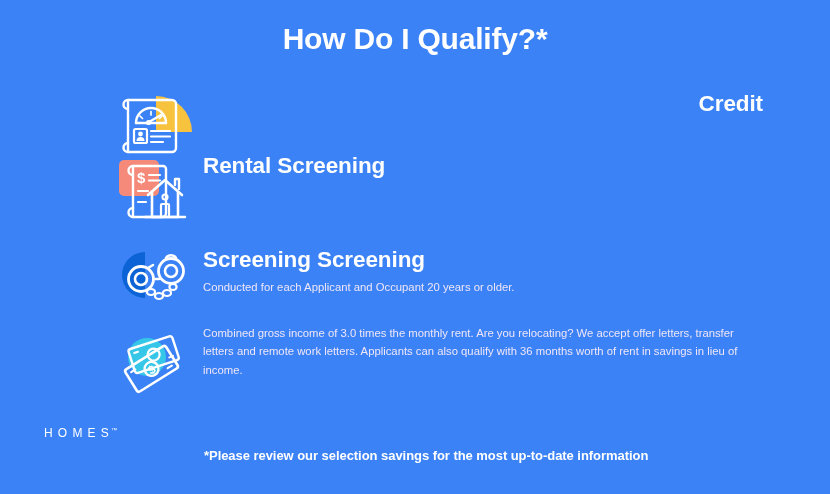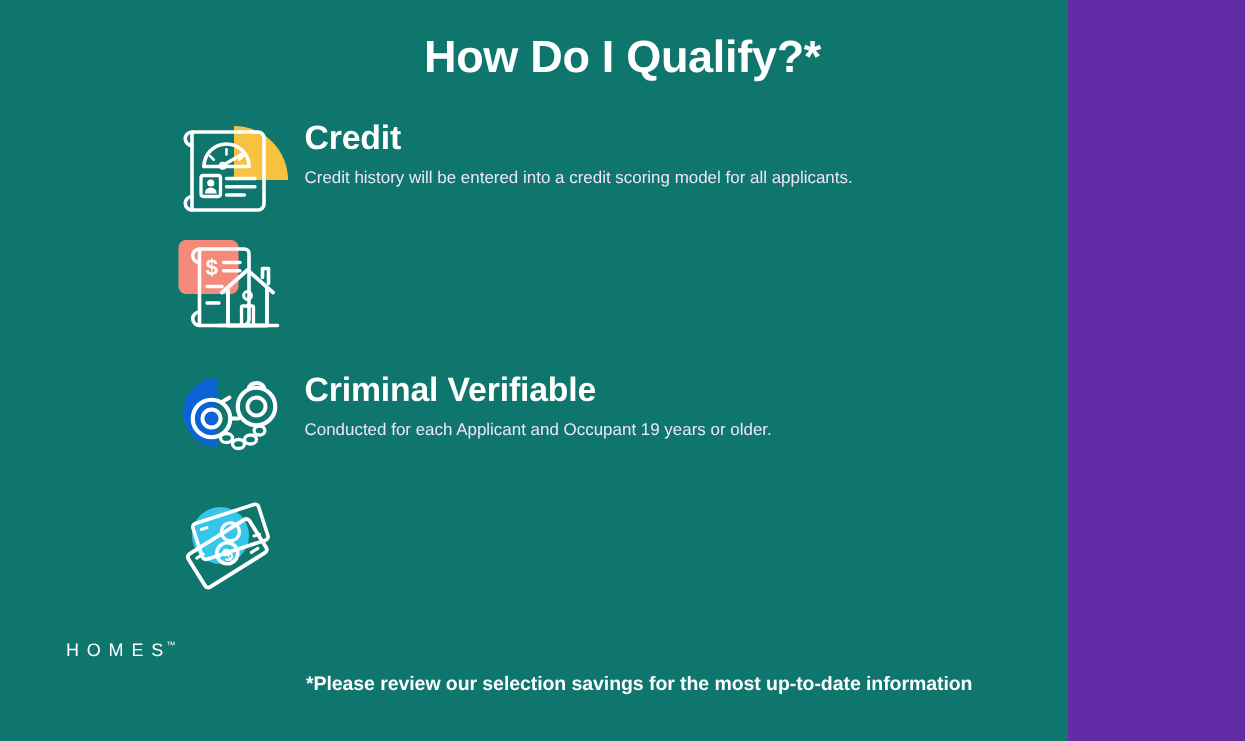--- a/index.html
+++ b/index.html
@@ -9,23 +9,23 @@
   body {
     width: 830px;
     height: 494px;
     overflow: hidden;
     background: #632CA6;
     font-family: "Liberation Sans", sans-serif;
     -webkit-font-smoothing: antialiased;
   }
   .poster {
     position: relative;
-    width: 712px;
+    width: 830px;
     height: 494px;
-    background: #0f766e;
+    background: #3b82f6;
     box-sizing: border-box;
   }
 
   
   .title {
     position: absolute;
     top: 22px;
     left: 0;
     width: 830px;
     text-align: center;
@@ -66,21 +66,21 @@
     white-space: nowrap;
   }
   .sec-body {
     color: #EFE6F7;
     font-size: 11.3px;
     line-height: 1.62;
     margin: 0;
     font-weight: normal;
   }
 
-  #row-credit   { top: 78px;  left: 115px; }
+  #row-credit   { top: 90px;  left: 115px; text-align: right; }
   #row-rental   { top: 152px; left: 115px; }
   #row-criminal { top: 246px; left: 115px; }
   #row-income   { top: 322px; left: 115px; }
 
   #row-credit   .text-col { width: 560px; }
   #row-rental   .text-col { width: 600px; }
   #row-criminal .text-col { width: 560px; }
   #row-income   .text-col { width: 560px; }
 
   
@@ -159,21 +159,20 @@
         <circle cx="25.5" cy="44" r="2.4" fill="#FFFFFF"></circle>
         <path d="M21.5 51 a4 4 0 0 1 8 0 z" fill="#FFFFFF"></path>
 
         <line x1="36" y1="41" x2="55" y2="41" stroke="#FFFFFF" stroke-width="2.2" stroke-linecap="round"></line>
         <line x1="36" y1="46.5" x2="55" y2="46.5" stroke="#FFFFFF" stroke-width="2.2" stroke-linecap="round"></line>
         <line x1="36" y1="52" x2="48" y2="52" stroke="#FFFFFF" stroke-width="2.2" stroke-linecap="round"></line>
       </svg>
     </div>
     <div class="text-col">
       <div class="sec-head">Credit</div>
-      <p class="sec-body">Credit history will be entered into a credit scoring model for all applicants.</p>
     </div>
   </div>
 
   <div class="row" id="row-rental">
     <div class="icon-wrap">
       <svg width="78" height="78" viewBox="0 0 78 78" xmlns="http://www.w3.org/2000/svg">
 
         <rect x="4" y="8" width="40" height="36" rx="5" fill="#F68A7A"></rect>
 
         <path d="M18 14 h30 a3 3 0 0 1 3 3 v44 a4 4 0 0 1 -4 4 h-29 z" fill="none" stroke="#FFFFFF" stroke-width="2.4" stroke-linejoin="round"></path>
@@ -193,20 +192,21 @@
         <path d="M60 33 v-6 h4 v10" fill="none" stroke="#FFFFFF" stroke-width="2.4" stroke-linecap="round" stroke-linejoin="round"></path>
 
         <rect x="46" y="52" width="8" height="13" rx="1" fill="none" stroke="#FFFFFF" stroke-width="2.2"></rect>
 
         <circle cx="50" cy="45" r="2.6" fill="none" stroke="#FFFFFF" stroke-width="2"></circle>
 
         <line x1="30" y1="65" x2="70" y2="65" stroke="#FFFFFF" stroke-width="2.4" stroke-linecap="round"></line>
       </svg>
     </div>
     <div class="text-col">
+      <div class="sec-head">Rental Screening</div>
     </div>
   </div>
 
   <div class="row" id="row-criminal">
     <div class="icon-wrap">
       <svg width="78" height="70" viewBox="0 0 78 70" xmlns="http://www.w3.org/2000/svg">
 
         <path d="M30 6 A 23 23 0 1 0 30 52 Z" fill="#0B63D6"></path>
 
         <circle cx="26" cy="33" r="12.5" fill="none" stroke="#FFFFFF" stroke-width="2.8"></circle>
@@ -220,22 +220,22 @@
 
         <path d="M51 12 a6 6 0 0 1 10 0" fill="none" stroke="#FFFFFF" stroke-width="2.6" stroke-linecap="round"></path>
 
         <ellipse cx="36" cy="46" rx="4" ry="3" fill="none" stroke="#FFFFFF" stroke-width="2.2"></ellipse>
         <ellipse cx="44" cy="50" rx="4" ry="3" fill="none" stroke="#FFFFFF" stroke-width="2.2"></ellipse>
         <ellipse cx="52" cy="47" rx="4" ry="3" fill="none" stroke="#FFFFFF" stroke-width="2.2"></ellipse>
         <ellipse cx="58" cy="41" rx="3.6" ry="3" fill="none" stroke="#FFFFFF" stroke-width="2.2"></ellipse>
       </svg>
     </div>
     <div class="text-col">
-      <div class="sec-head">Criminal Verifiable</div>
-      <p class="sec-body">Conducted for each Applicant and Occupant 19 years or older.</p>
+      <div class="sec-head">Screening Screening</div>
+      <p class="sec-body">Conducted for each Applicant and Occupant 20 years or older.</p>
     </div>
   </div>
 
   <div class="row" id="row-income">
     <div class="icon-wrap">
       <svg width="78" height="78" viewBox="0 0 78 78" xmlns="http://www.w3.org/2000/svg">
 
         <circle cx="32" cy="35" r="19" fill="#35C6E8"></circle>
 
         <g transform="rotate(-18 40 40)">
@@ -248,20 +248,21 @@
         <g transform="rotate(-32 36 46)">
           <rect x="12" y="34" width="48" height="26" rx="2.5" fill="none" stroke="#FFFFFF" stroke-width="2.6"></rect>
           <circle cx="36" cy="47" r="7" fill="none" stroke="#FFFFFF" stroke-width="2.4"></circle>
           <text x="32.2" y="52" font-family="Liberation Sans, sans-serif" font-size="12" font-weight="bold" fill="#FFFFFF">$</text>
           <line x1="17" y1="39" x2="22" y2="39" stroke="#FFFFFF" stroke-width="2.1" stroke-linecap="round"></line>
           <line x1="50" y1="55" x2="55" y2="55" stroke="#FFFFFF" stroke-width="2.1" stroke-linecap="round"></line>
         </g>
       </svg>
     </div>
     <div class="text-col">
+      <p class="sec-body">Combined gross income of 3.0 times the monthly rent. Are you relocating? We accept offer letters, transfer letters and remote work letters. Applicants can also qualify with 36 months worth of rent in savings in lieu of income.</p>
     </div>
   </div>
 
   <div class="logo">
     <div class="logo-sub"><span>HOMES</span><span class="logo-tm">™</span></div>
   </div>
 
   <div class="footer-note">*Please review our selection savings for the most up-to-date information</div>
 
 </div>

